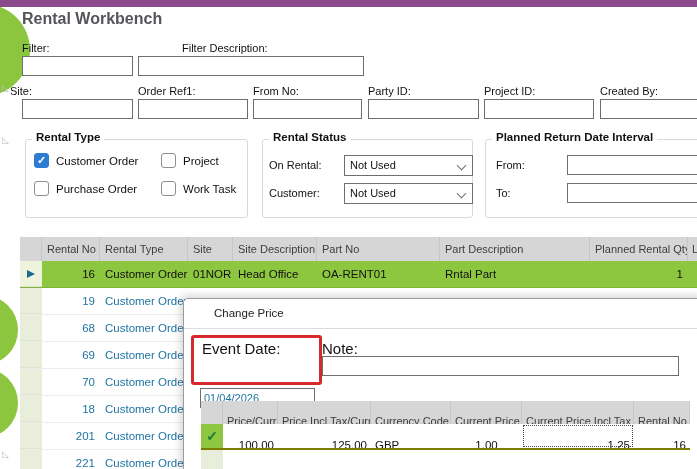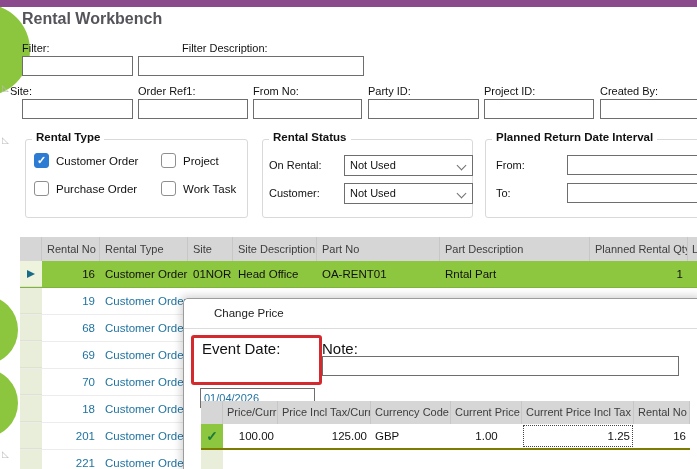--- a/index.html
+++ b/index.html
@@ -60,21 +60,21 @@
   .dtitle { position:absolute; left:30px; top:8px; font-size:11.5px; color:#222; }
   .red-annot { position:absolute; left:7px; top:36px; width:131px; height:50px; border:3px solid #d42a2e; border-radius:3px; z-index:3; pointer-events:none; }
   .dlg-lbl { position:absolute; font-size:15px; color:#111; white-space:nowrap; }
   .dlg-tbx { position:absolute; height:20px; border:1px solid #6e6e6e; background:#fff; font-family:"Liberation Sans",sans-serif; font-size:11px; padding:0 3px; }
   .datefield { color:#1f73a1;margin-top:32px; }
 
   .dtable { position:absolute; left:17px; top:102px; width:489px; }
   .dthead { display:flex; height:23px; background:#d6d6d6; }
   .dthead .dcell { font-size:11px; color:#3d3d3d; line-height:23px; border-right:1px solid #c7c7c7; }
   .dtrow { display:flex; height:26px; background:#fff; border-bottom:2px solid #7b7d00; }
-  .dcell { padding:0 4px; white-space:nowrap; overflow:hidden; font-size:11.5px; line-height:24px; color:#111; flex:0 0 auto; }
+  .dcell { padding:9px 4px; white-space:nowrap; overflow:hidden; font-size:11.5px; line-height:24px; color:#111; flex:0 0 auto; }
   .d0 { width:22px; padding:0; }
   .d1 { width:55px; text-align:right; }
   .d2 { width:93px; text-align:right; }
   .d3 { width:80px; }
   .d4 { width:71px; text-align:center; }
   .d5 { width:112px; text-align:right; }
   .d6 { width:56px; text-align:right; }
   .dsel { width:22px; background:#8dc63f; display:flex; align-items:center; justify-content:center; flex:0 0 auto; }
   .check-icon::before { content:"\2713"; color:#1c7a3a; font-weight:bold; font-size:14px; }
   .focus-dotted { outline:1px dotted #444; outline-offset:-2px; }

